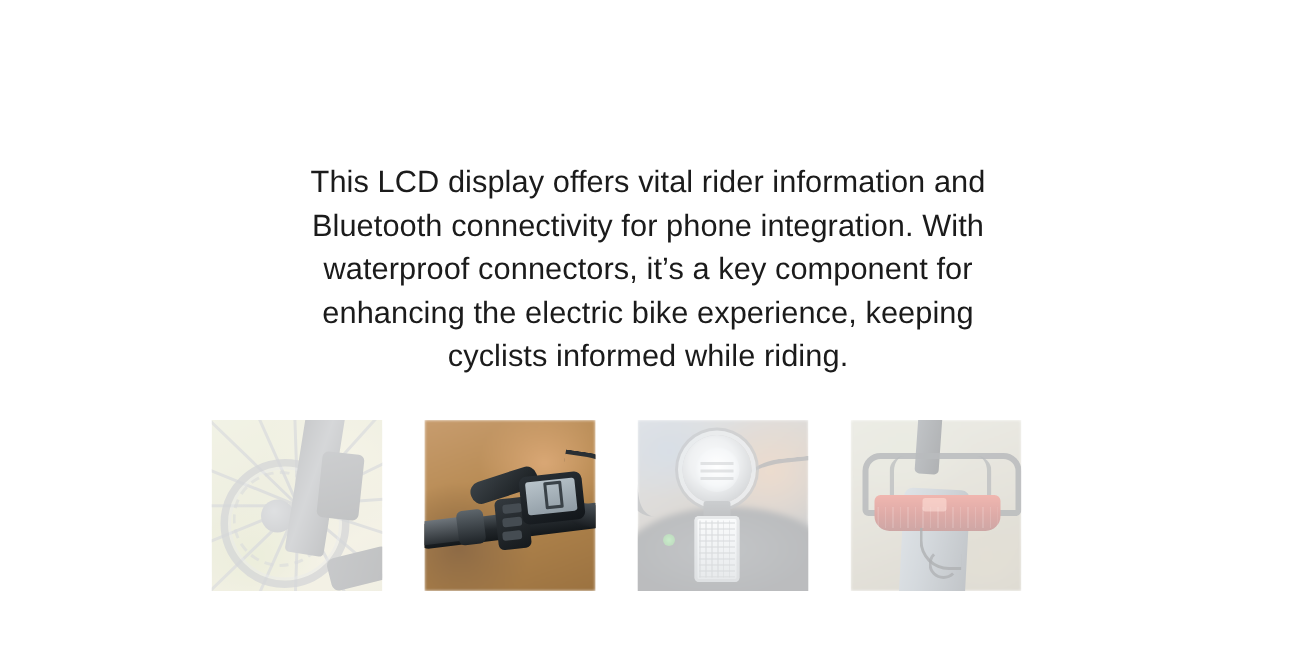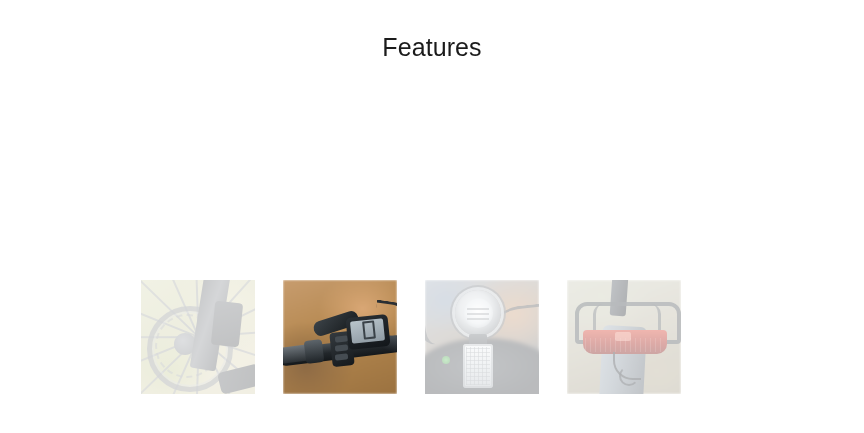--- a/index.html
+++ b/index.html
@@ -482,22 +482,22 @@
     border-radius: 50%;
     border-top-color: transparent;
     border-right-color: transparent;
   }
 </style>
 </head>
 <body>
 
 <div class="page">
 
-  <h1 class="section-title">Features</h1>
-
+
+  <p class="body-copy">This LCD display offers vital rider information and Bluetooth connectivity for phone integration. With waterproof connectors, it’s a key component for enhancing the electric bike experience, keeping cyclists informed while riding.</p>
 
   <div class="thumb-strip">
 
     <div class="thumb">
       <div class="thumb-inner" id="thumb-1" style="opacity: 0.28;">
         <div class="t1-bg"></div>
         <div class="t1-spokes">
           <div class="t1-spoke" style="transform:rotate(2deg)"></div>
           <div class="t1-spoke" style="transform:rotate(24deg)"></div>
           <div class="t1-spoke" style="transform:rotate(46deg)"></div>

